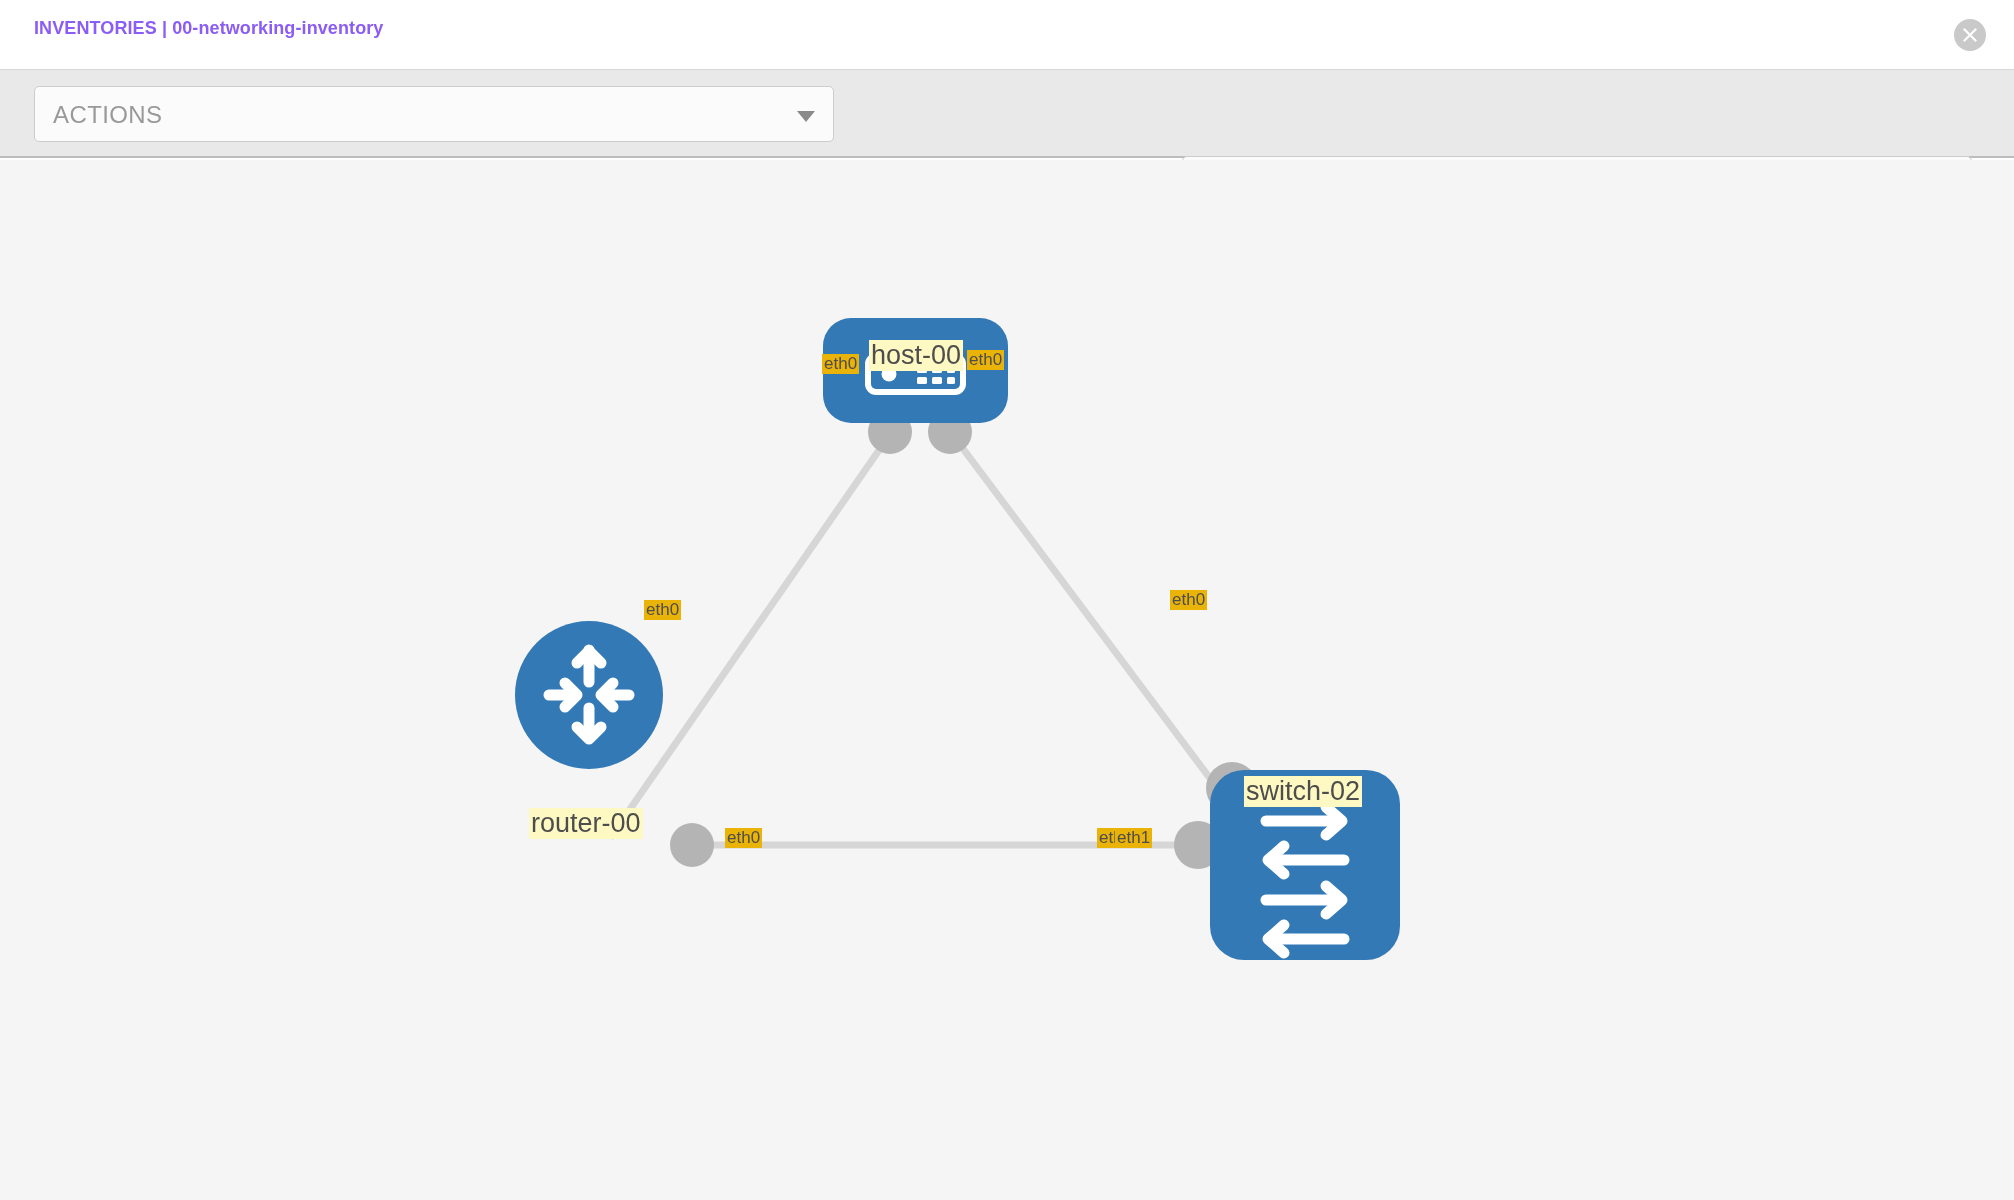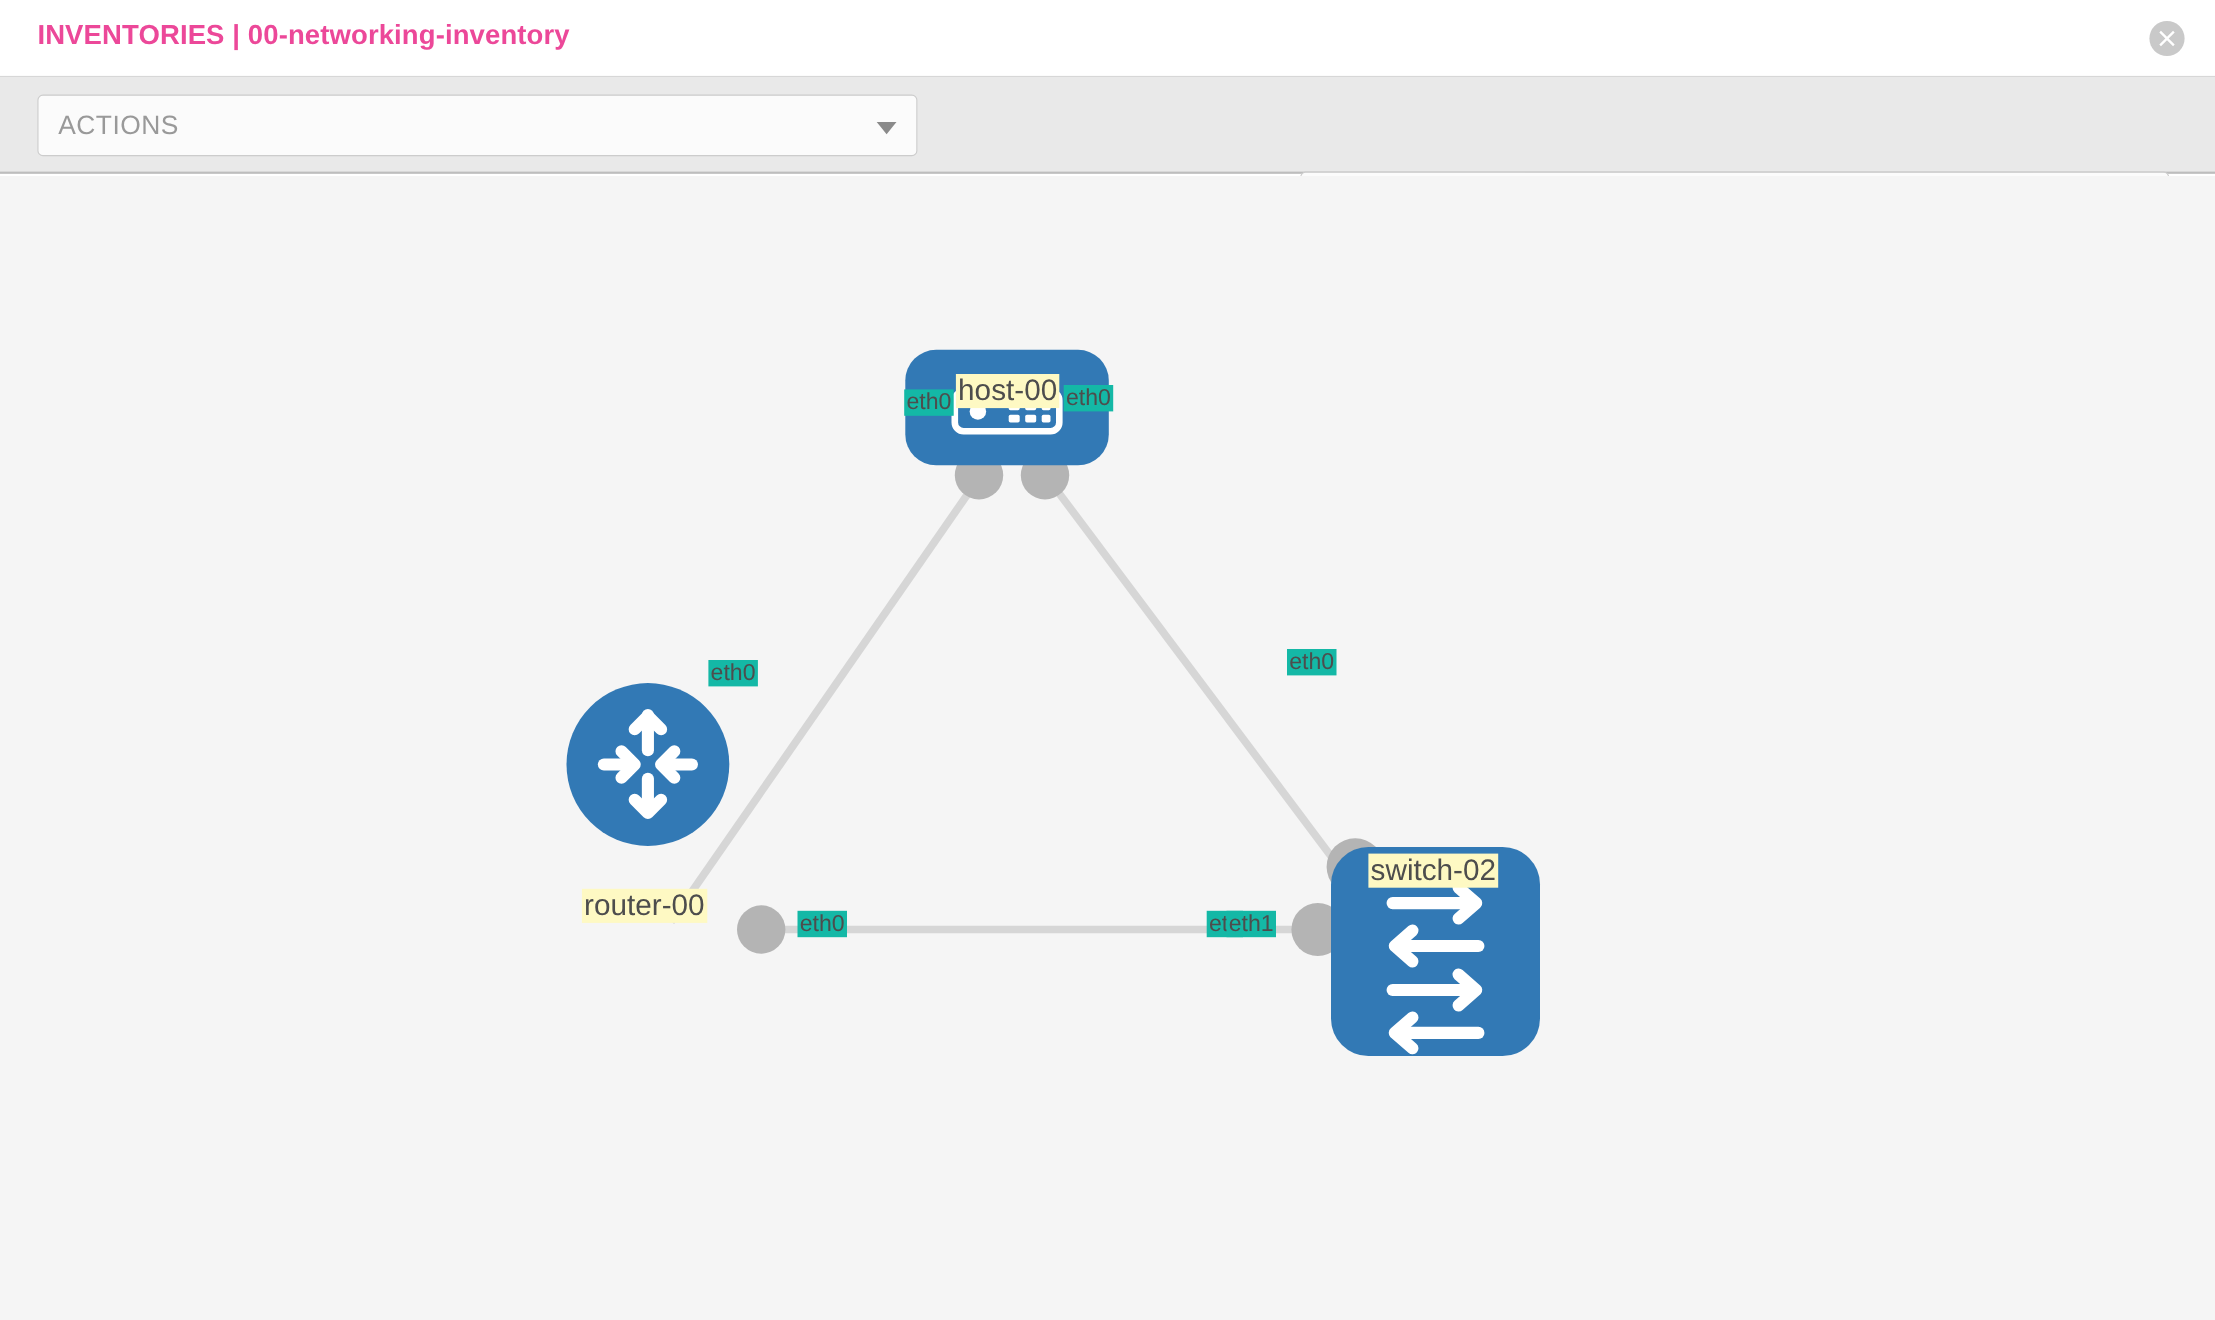--- a/index.html
+++ b/index.html
@@ -25,23 +25,23 @@
     left: 0; top: 0;
     width: 2014px;
     height: 70px;
     background: #ffffff;
     border-bottom: 1px solid #d7d7d7;
   }
   .header-title {
     position: absolute;
     left: 34px;
     top: 18px;
-    font-size: 25px;
+    font-size: 18px;
     font-weight: bold;
-    color: #ec4899;
+    color: #8b5cf6;
     letter-spacing: 0.1px;
     white-space: nowrap;
   }
   .close-btn {
     position: absolute;
     right: 28px;
     top: 19px;
     width: 32px;
     height: 32px;
     border-radius: 50%;
@@ -135,23 +135,23 @@
     position: absolute;
     font-size: 27px;
     color: #4d4d4d;
     background: #fef9c3;
     white-space: nowrap;
     padding: 0 2px;
     cursor: pointer;
   }
   .iface-label {
     position: absolute;
-    font-size: 21px;
+    font-size: 17px;
     color: #4d4d4d;
-    background: #14b8a6;
+    background: #eab308;
     white-space: nowrap;
     padding: 0 2px;
     cursor: pointer;
   }
 </style>
 </head>
 <body>
 
 <div id="app">
 

